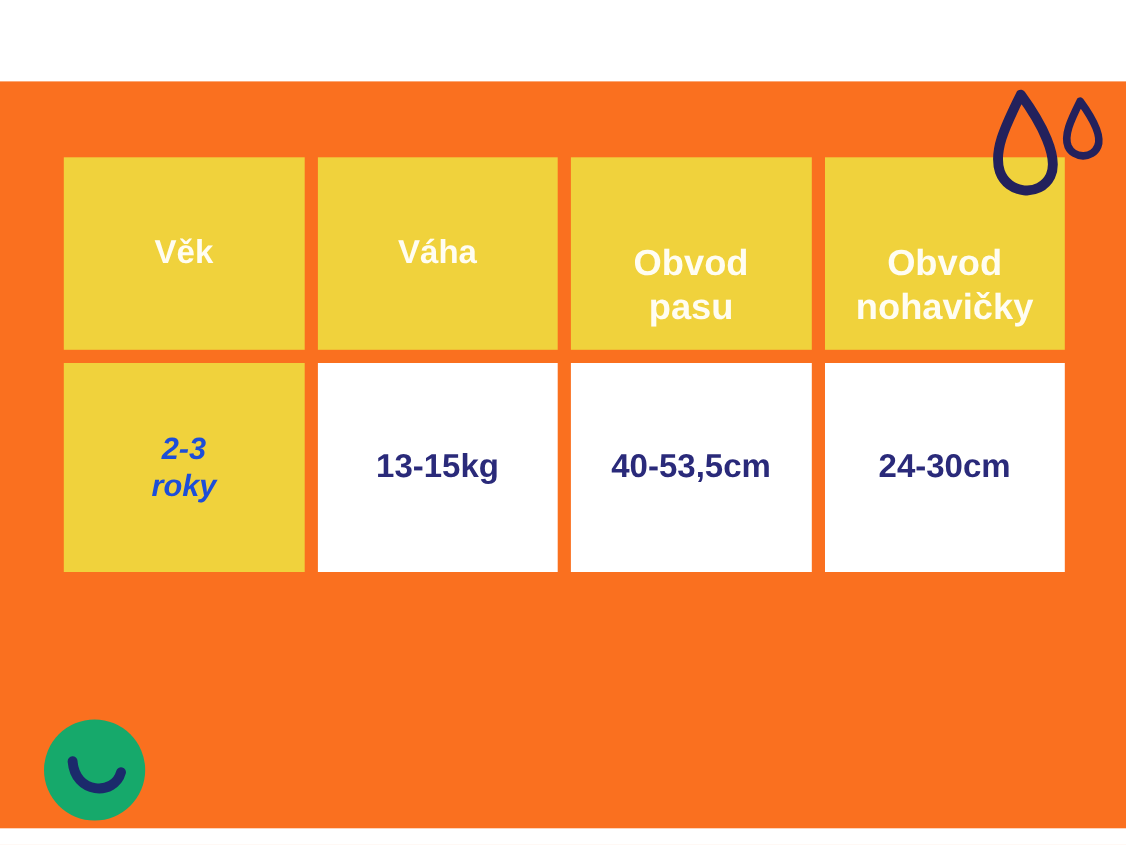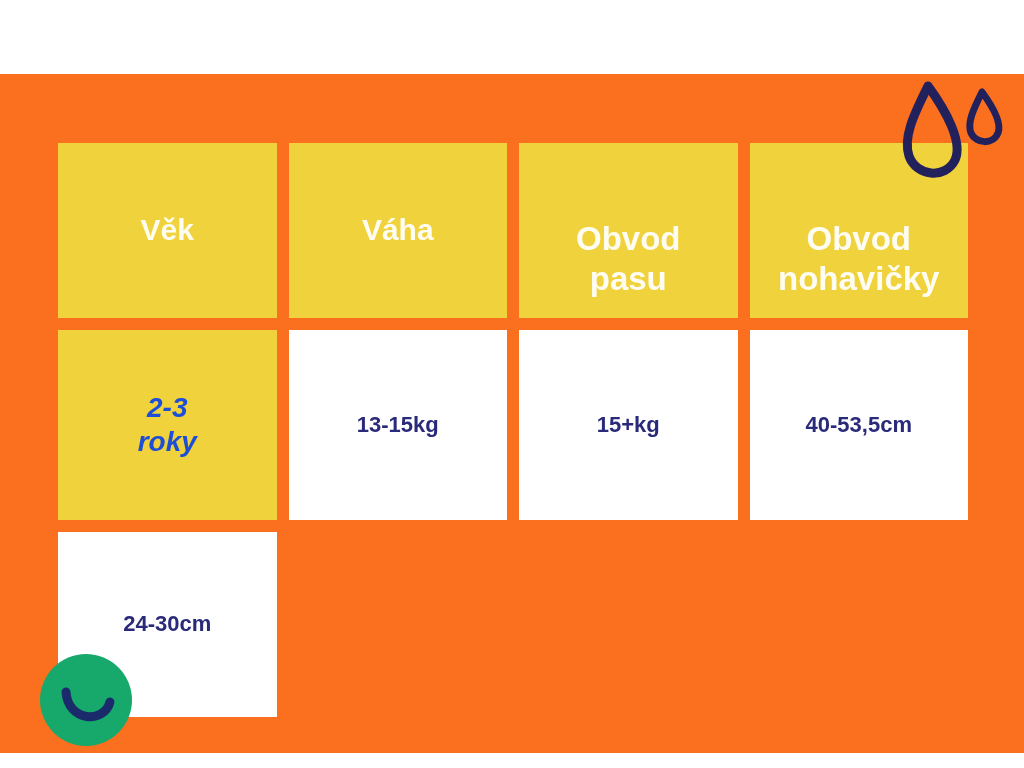--- a/index.html
+++ b/index.html
@@ -73,21 +73,21 @@
     color: #1d4ed8;
     font-weight: bold;
     font-size: 28px;
     font-style: italic;
   }
 
   .cell.value {
     background: #FFFFFF;
     color: #2A2A7A;
     font-weight: bold;
-    font-size: 22px;
+    font-size: 30px;
   }
 
   
   .drop-group {
     position: absolute;
     left: 895px;
     top: -6px;
     width: 120px;
     height: 125px;
     z-index: 6;
@@ -140,21 +140,20 @@
       </div>
 
       <div class="cell age">
         <div>
           <span>2-3</span><br>
           <span>roky</span>
         </div>
       </div>
       <div class="cell value">13-15kg</div>
 
-      <div class="cell value">15+kg</div>
       <div class="cell value">40-53,5cm</div>
       <div class="cell value">24-30cm</div>
 
     </div>
 
     <div class="drop-group">
       <svg width="120" height="125" viewBox="0 0 120 125" xmlns="http://www.w3.org/2000/svg">
         <g fill="none" stroke="#23215C" stroke-width="9" stroke-linecap="round" stroke-linejoin="round">
           <path d="M33 18 C 18 48, 8 70, 14 88 C 21 108, 50 112, 60 92 C 68 75, 52 44, 33 18 Z"></path>
         </g>

